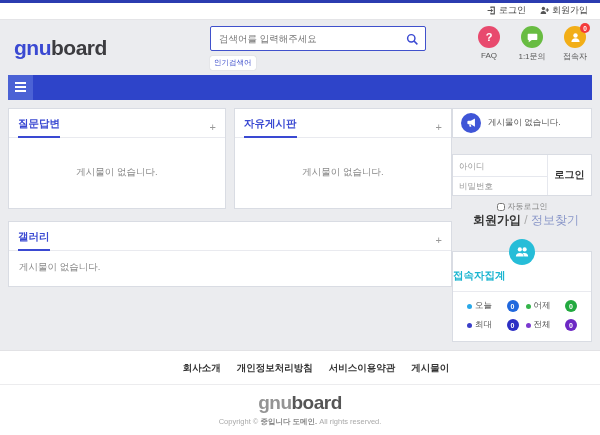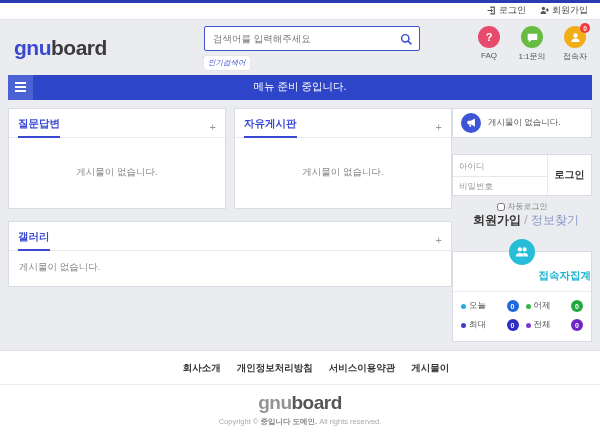--- a/index.html
+++ b/index.html
@@ -17,34 +17,33 @@
     height:19px; background:#fff; border-bottom:1px solid #e4e4e7;
     display:flex; justify-content:flex-end; align-items:center; gap:14px; padding:0 12px;
   }
   .top-link { display:flex; align-items:center; gap:3px; font-size:9px; color:#444; cursor:pointer; }
   .top-link svg { display:block; }
   
   .header { position:relative; height:56px; }
   .logo { position:absolute; left:14px; top:16px; font-size:21px; font-weight:bold; letter-spacing:-0.5px; }
   .logo .gnu { color:#3a49d2; }
   .logo .brd { color:#3c3c40; }
-  .search-wrap { position:absolute; left:204px; top:6px; width:216px; }
+  .search-wrap { position:absolute; left:210px; top:6px; width:216px; }
   .search-box { position:relative; }
   .search-input {
     width:100%; height:25px; border:1px solid #4051cc; border-radius:2px;
     padding:0 26px 0 8px; font-size:9.5px; color:#333; background:#fff; outline:none;
     font-family:"Liberation Sans", sans-serif;
   }
   .search-input::placeholder { color:#777; }
   .search-ico { position:absolute; right:7px; top:6px; }
   .popular-tag {
     display:inline-block; background:#fff; color:#4051cc;
     font-size:7.5px; padding:2px 4px; border-radius:2px; box-shadow:0 0 1px rgba(0,0,0,.25);
     cursor:pointer;
-    font-style:italic;
   }
   .quick-icons { position:absolute; right:8px; top:6px; display:flex; gap:9px; }
   .quick { width:34px; text-align:center; cursor:pointer; }
   .q-circle {
     position:relative; width:22px; height:22px; border-radius:50%; margin:0 auto;
     display:flex; align-items:center; justify-content:center; color:#fff;
     font-size:11px; font-weight:bold;
   }
   .q-faq { background:#e84a6e; }
   .q-ask { background:#68bc42; }
@@ -117,26 +116,26 @@
   .link-sep { color:#aaa; }
   .find-link { color:#8a97c9; cursor:pointer; }
   
   .stats-card { margin-top:22px; position:relative; padding-top:17px; }
   .stats-circle {
     position:absolute; top:-13px; left:50%; transform:translateX(-50%);
     width:26px; height:26px; border-radius:50%; background:#26bdd8;
     display:flex; align-items:center; justify-content:center;
   }
   .stats-title {
-    text-align:right; color:#1ab5d0; font-weight:bold; font-size:10.5px;
+    text-align:left; color:#1ab5d0; font-weight:bold; font-size:10.5px;
     padding-bottom:8px; border-bottom:1px solid #e9eaef;
   }
   .stats-grid {
     display:grid; grid-template-columns:1fr 1fr; column-gap:7px; row-gap:7px;
-    padding:8px 8px 10px;
+    padding:8px 14px 10px;
   }
   .stat { display:flex; align-items:center; justify-content:space-between; font-size:8.5px; color:#555; }
   .stat-name { display:flex; align-items:center; gap:3px; }
   .dot { width:5px; height:5px; border-radius:50%; }
   .dot-today { background:#29a8e8; } .dot-yday { background:#34b44a; }
   .dot-max { background:#3b3fc8; } .dot-total { background:#7b3ad0; }
   .stat-badge {
     width:12px; height:12px; border-radius:50%; color:#fff; font-size:7px; font-weight:bold;
     display:flex; align-items:center; justify-content:center;
   }
@@ -219,21 +218,20 @@
     </div>
   </div>
 </div>
 
 <div class="menu-bar">
   <div class="hamburger">
       <i></i>
       <i></i>
       <i></i>
     </div>
-  <div class="menu-notice">메뉴 준비 중입니다.</div>
 </div>
 
 <div class="content">
   <div class="left-col">
     <div class="board-row">
       <div class="card board-card">
         <div class="card-head">
           <span class="card-title">질문답변</span>
           <span class="more-link">+</span>
         </div>

